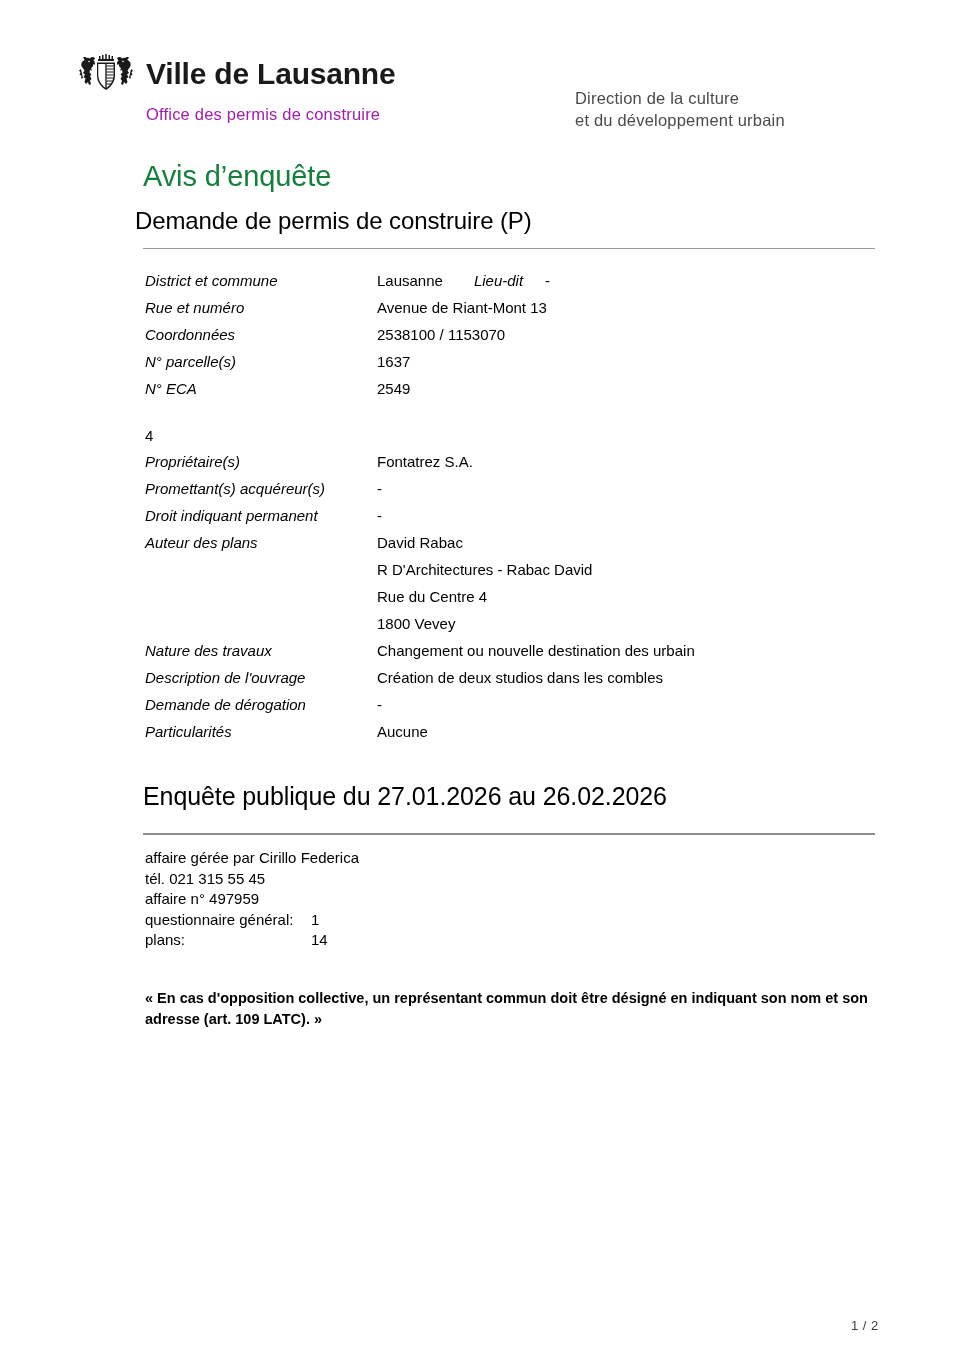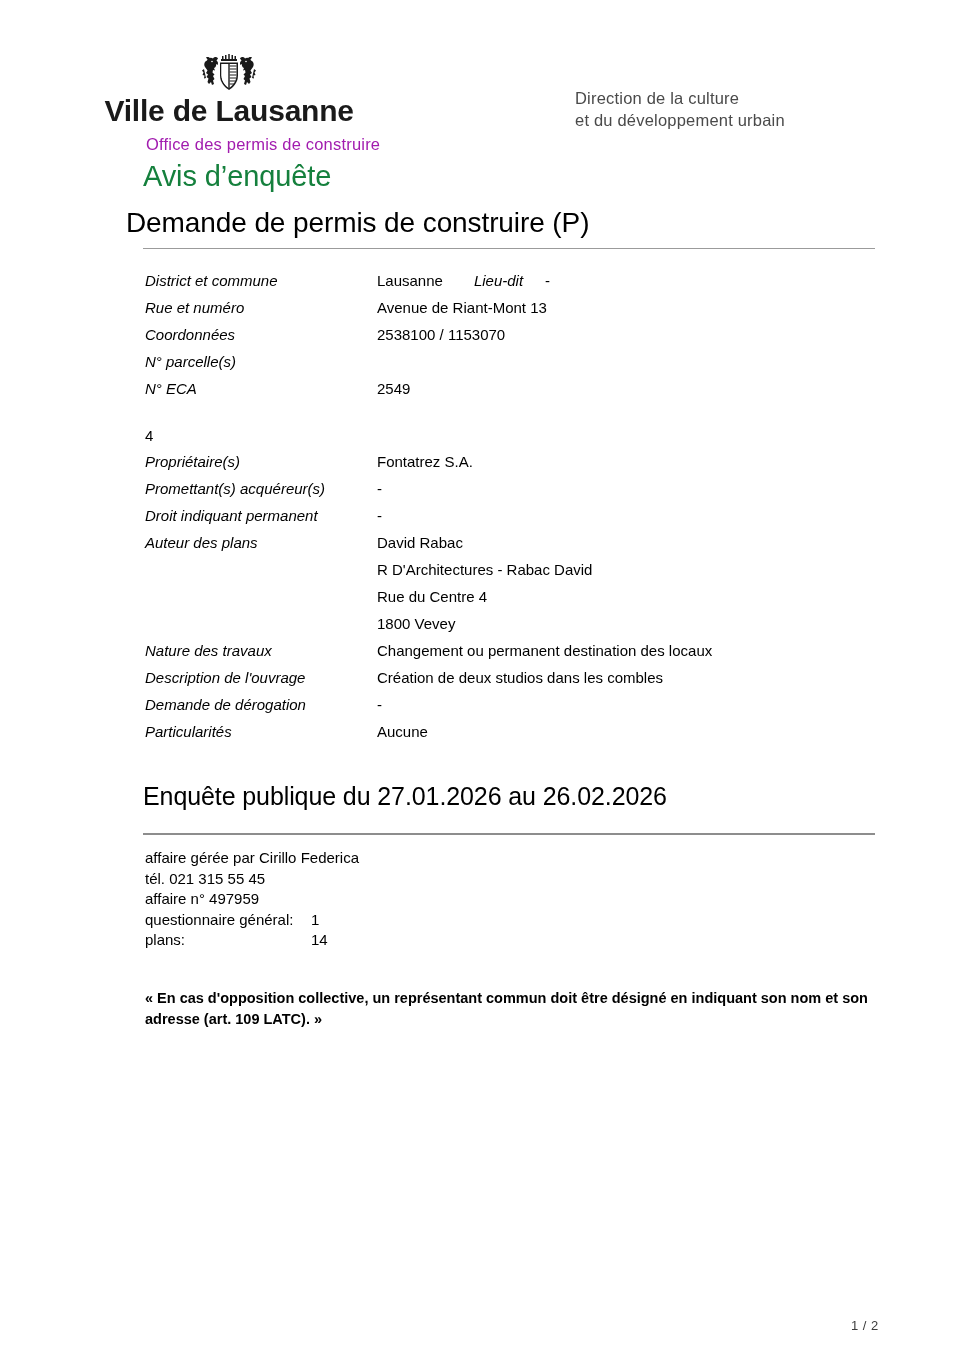--- a/index.html
+++ b/index.html
@@ -34,22 +34,21 @@
   }
   .brand {
     position: absolute;
     left: 78px;
     top: 0;
     display: block;
   }
   .brand-row {
     display: flex;
     align-items: center;
-    gap: 0;
-    flex-direction: column;
+    gap: 12px;
   }
   .crest {
     width: 56px;
     height: 44px;
     display: block;
     flex: 0 0 auto;
   }
   .brand-title {
     font-size: 30px;
     font-weight: bold;
@@ -84,23 +83,23 @@
     left: 143px;
     top: 160px;
     font-size: 29px;
     font-weight: normal;
     color: #15803d;
     letter-spacing: -0.1px;
     white-space: nowrap;
   }
   .title-sub {
     position: absolute;
-    left: 126px;
+    left: 135px;
     top: 207px;
-    font-size: 28px;
+    font-size: 24px;
     font-weight: normal;
     color: #000;
     letter-spacing: -0.1px;
     white-space: nowrap;
   }
 
   .rule {
     position: absolute;
     left: 143px;
     width: 732px;
@@ -118,20 +117,21 @@
   .data-table {
     position: absolute;
     left: 145px;
     top: 271px;
     width: 760px;
   }
   .row {
     display: flex;
     align-items: flex-start;
     min-height: 27px;
+    justify-content: center;
   }
   .row-label {
     width: 232px;
     flex: 0 0 232px;
     font-style: italic;
     font-size: 15px;
     line-height: 20px;
     color: #000;
   }
   .row-label .lbl-line {
@@ -302,20 +302,21 @@
       <div class="row-value">Avenue de Riant-Mont 13</div>
     </div>
 
     <div class="row">
       <div class="row-label">Coordonnées</div>
       <div class="row-value">2538100 / 1153070</div>
     </div>
 
     <div class="row">
       <div class="row-label">N° parcelle(s)</div>
+      <div class="row-value">1637</div>
     </div>
 
     <div class="row">
       <div class="row-label">N° ECA</div>
       <div class="row-value">2549</div>
     </div>
 
     <div class="row tall">
       <div class="row-value">4</div>
     </div>
@@ -348,21 +349,21 @@
       <div class="cont-spacer"></div>
       <div class="row-value">Rue du Centre 4</div>
     </div>
     <div class="cont-row">
       <div class="cont-spacer"></div>
       <div class="row-value">1800 Vevey</div>
     </div>
 
     <div class="row">
       <div class="row-label">Nature des travaux</div>
-      <div class="row-value">Changement ou permanent destination des locaux</div>
+      <div class="row-value">Changement ou nouvelle destination des urbain</div>
     </div>
 
     <div class="row">
       <div class="row-label">Description de l'ouvrage</div>
       <div class="row-value">Création de deux studios dans les combles</div>
     </div>
 
     <div class="row">
       <div class="row-label">Demande de dérogation</div>
       <div class="row-value">-</div>

